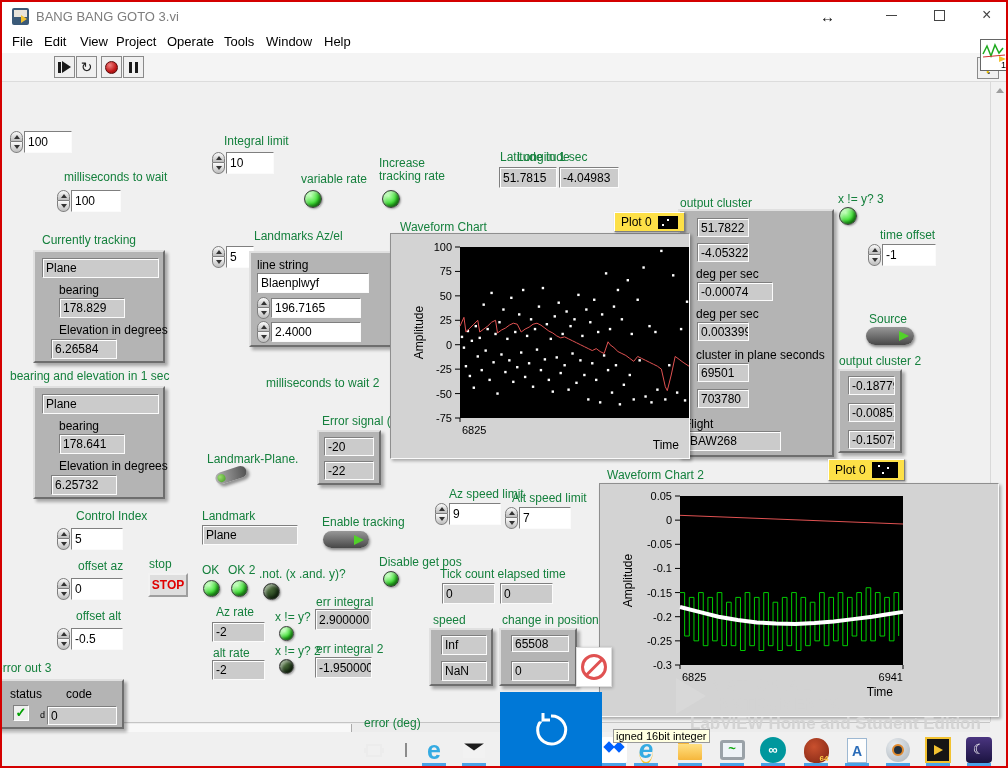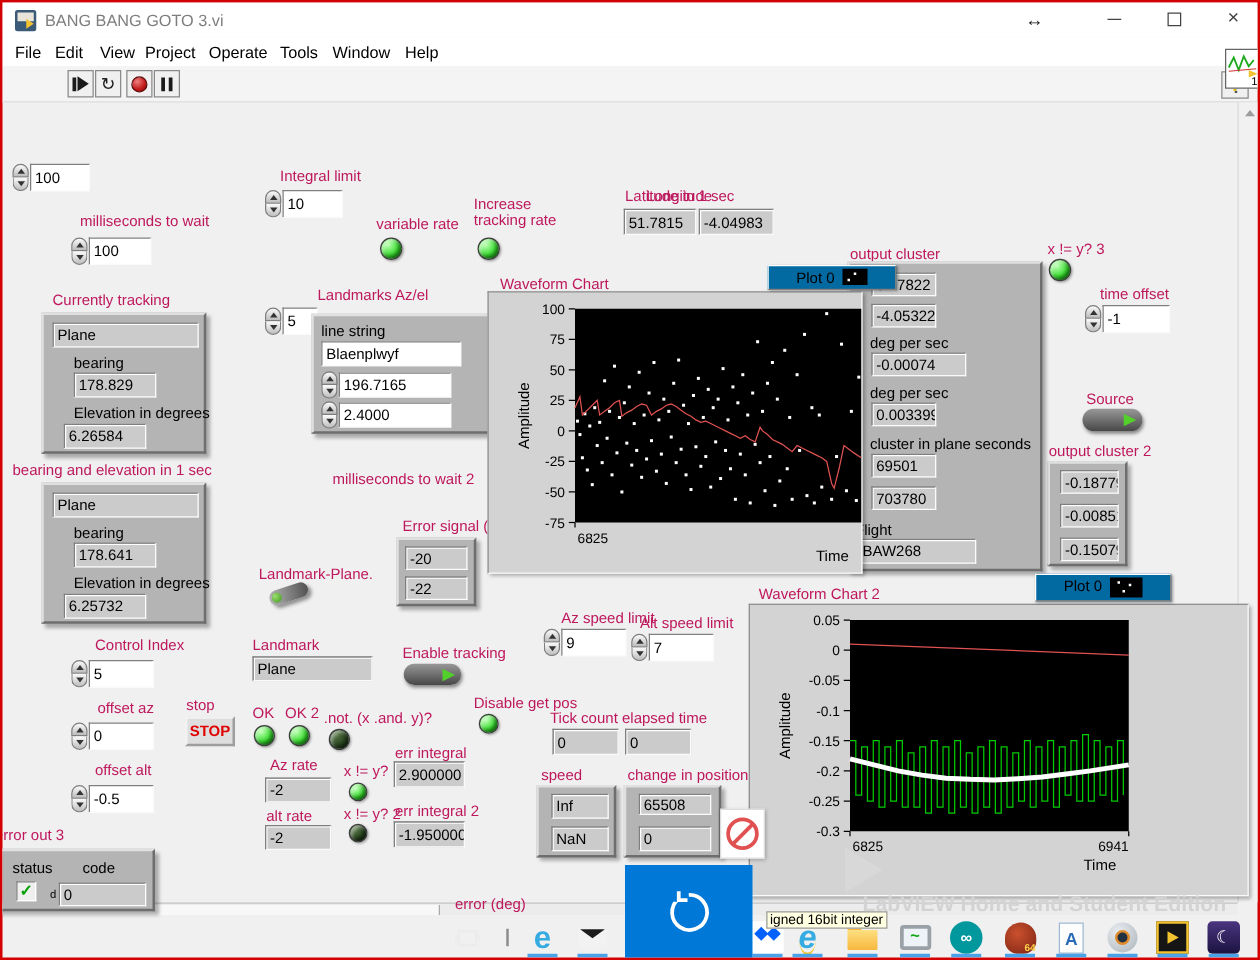--- a/index.html
+++ b/index.html
@@ -23,21 +23,21 @@
 .pause-bar{width:3px;height:11px;background:#1a1a1a;margin:0 1.5px}
 .help-btn{position:absolute;left:975px;top:55px;width:22px;height:22px;background:#f0f0f0;border:1px solid #8a8a8a;text-align:center;font-weight:bold;font-size:14px;color:#e7bf00;text-shadow:1px 1px 0 #555;line-height:20px}
 .vi-icon{position:absolute;left:978px;top:37px;width:28px;height:32px;background:#fff;border:1px solid #666;z-index:6}
 .vi-num{position:absolute;right:1px;bottom:0;font-size:9px;color:#000}
 
 .vscroll{position:absolute;left:988px;top:80px;width:18px;height:640px;background:#f1f1f1;border-left:1px solid #d9d9d9}
 .vscroll i{position:absolute;left:5px;top:6px;width:0;height:0;border-left:4px solid transparent;border-right:4px solid transparent;border-bottom:5px solid #9d9d9d}
 .hscroll{position:absolute;left:0;top:720px;width:988px;height:10px;background:#ececec;border-top:1px solid #c4c4c4}
 .hscroll i{position:absolute;left:0;top:1px;width:350px;height:8px;background:#f8f8f8;border-right:1px solid #aaa}
 
-.lbl{position:absolute;font-size:12px;color:#be185d;white-space:nowrap;line-height:13px}
+.lbl{position:absolute;font-size:12px;color:#15803d;white-space:nowrap;line-height:13px}
 .fld{position:absolute;display:flex;align-items:center;padding:0 3px;font-size:12px;color:#000;background:#fff;border:1px solid;border-color:#7f7f7f #fbfbfb #fbfbfb #7f7f7f;box-shadow:1px 1px 0 #fff inset;overflow:hidden;white-space:nowrap}
 .ind{background:#cbcbcb}
 .cluster{position:absolute;background:#b4b4b4;border:2px solid;border-color:#e0e0e0 #6e6e6e #6e6e6e #e0e0e0;box-shadow:3px 3px 3px rgba(0,0,0,.3)}
 .cl-lbl{position:absolute;font-size:12px;color:#000;white-space:nowrap}
 .grp{position:absolute;display:flex;align-items:center}
 .grp .fld{position:static;height:22px}
 .spin{width:13px;display:flex;flex-direction:column;margin-right:1px}
 .spin b{width:13px;height:11px;background:linear-gradient(#fbfbfb,#bdbdbd);border:1px solid #7e7e7e;display:flex;align-items:center;justify-content:center}
 .spin b:first-child{border-radius:7px 7px 0 0}
 .spin b:last-child{border-radius:0 0 7px 7px;border-top:none}
@@ -49,21 +49,21 @@
 .switch{position:absolute;border-radius:9px;background:linear-gradient(#989898,#474747);box-shadow:1px 2px 3px rgba(0,0,0,.45);display:flex;align-items:center;justify-content:flex-end}
 .switch i{width:0;height:0;border-top:5px solid transparent;border-bottom:5px solid transparent;border-left:10px solid #52d12a;margin-right:5px}
 .toggle{position:absolute;width:32px;height:12px;border-radius:7px;background:linear-gradient(100deg,#b5b5b5,#4f4f4f);box-shadow:2px 3px 3px rgba(0,0,0,.4);transform:rotate(-18deg)}
 .toggle:before{content:"";position:absolute;left:2px;top:2px;width:8px;height:8px;border-radius:50%;background:radial-gradient(circle at 35% 30%,#9cdc70,#3f9a1f)}
 .btn-stop{position:absolute;background:#dedede;border:2px outset #f2f2f2;color:#e00000;font-weight:bold;font-size:12px;text-align:center}
 .cb{position:absolute;width:16px;height:16px;background:#efefef;border:1px solid;border-color:#7f7f7f #fff #fff #7f7f7f;color:#00a000;font-weight:bold;font-size:13px;line-height:14px;text-align:center}
 
 .chart-box{position:absolute;background:#d3d3d3;border:1px solid;border-color:#8f8f8f #fafafa #fafafa #8f8f8f;box-shadow:2px 2px 3px rgba(0,0,0,.3);z-index:4}
 .chart-box svg{display:block}
 svg text{font-family:"Liberation Sans",sans-serif}
-.legend{position:absolute;display:flex;gap:6px;background:#0369a1;border:1px solid;border-color:#fff #7e7e7e #7e7e7e #fff;padding:2px 22px;font-size:12px;box-shadow:1px 1px 2px rgba(0,0,0,.35);z-index:5}
+.legend{position:absolute;display:flex;align-items:center;gap:6px;background:#fde047;border:1px solid;border-color:#fff #7e7e7e #7e7e7e #fff;padding:2px 6px;font-size:12px;box-shadow:1px 1px 2px rgba(0,0,0,.35);z-index:5}
 .legend .sw{background:#000;position:relative}
 .legend .sw span{position:absolute;width:2px;height:2px;background:#fff}
 
 .wm{position:absolute;color:#d3d3d3;font-weight:bold;white-space:nowrap;z-index:5}
 .ni-arrow{position:absolute;width:0;height:0;border-top:18px solid transparent;border-bottom:18px solid transparent;border-left:30px solid #d8d8d8;z-index:5}
 .tooltip{position:absolute;background:#ffffe1;border:1px solid #999;font-size:11px;color:#000;padding:0 2px;white-space:nowrap;z-index:40}
 
 .no-entry{position:absolute;left:574px;top:645px;width:36px;height:40px;background:#fff;border:1px solid #ddd;box-shadow:1px 1px 3px rgba(0,0,0,.25);z-index:6}
 .no-entry i{position:absolute;left:4px;top:6px;width:26px;height:26px;border:3px solid #e05252;border-radius:50%}
 .no-entry i:before{content:"";position:absolute;left:-1px;top:9px;width:22px;height:3px;background:#e05252;transform:rotate(-45deg)}

